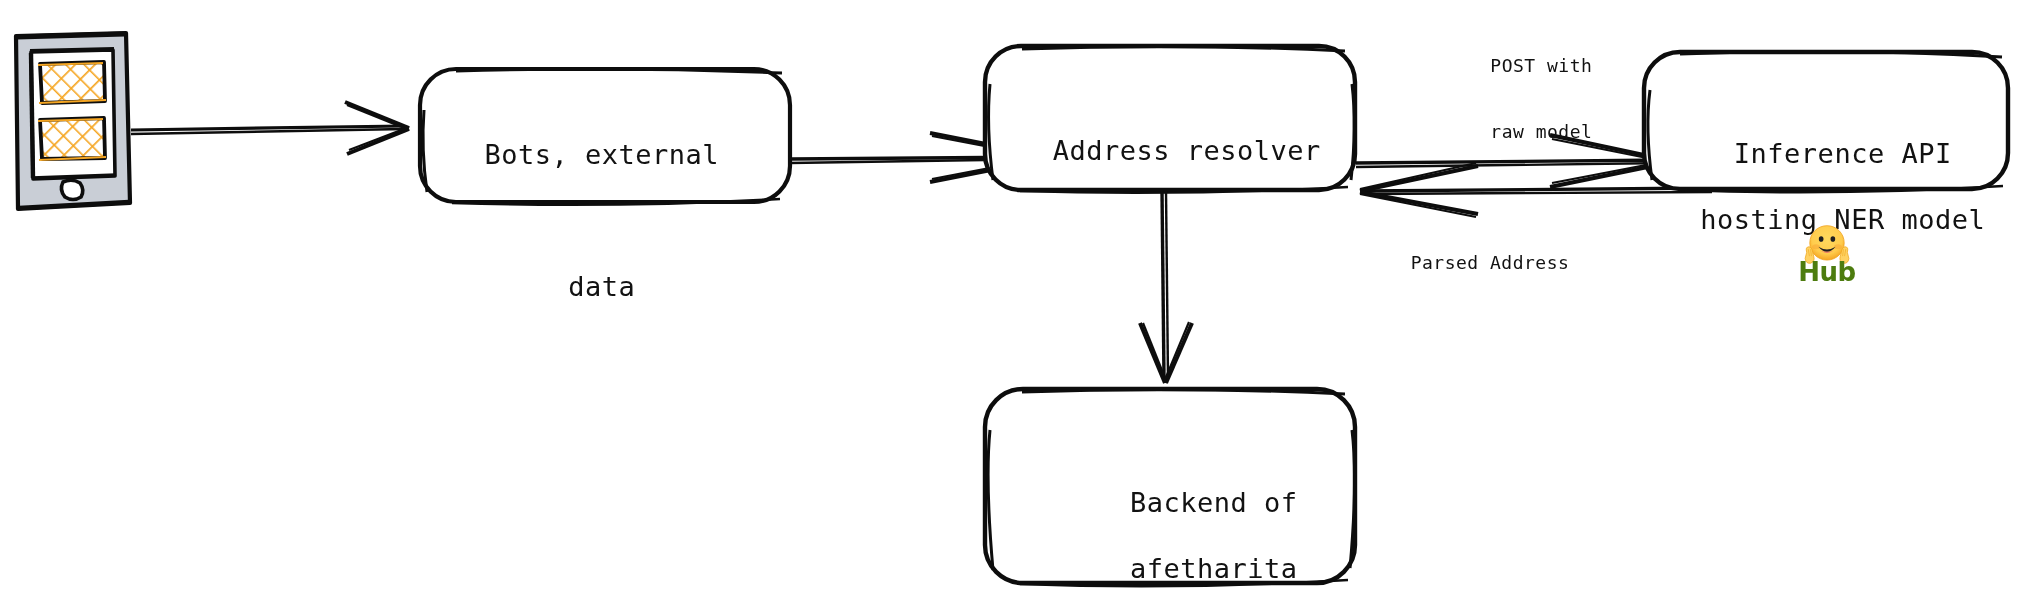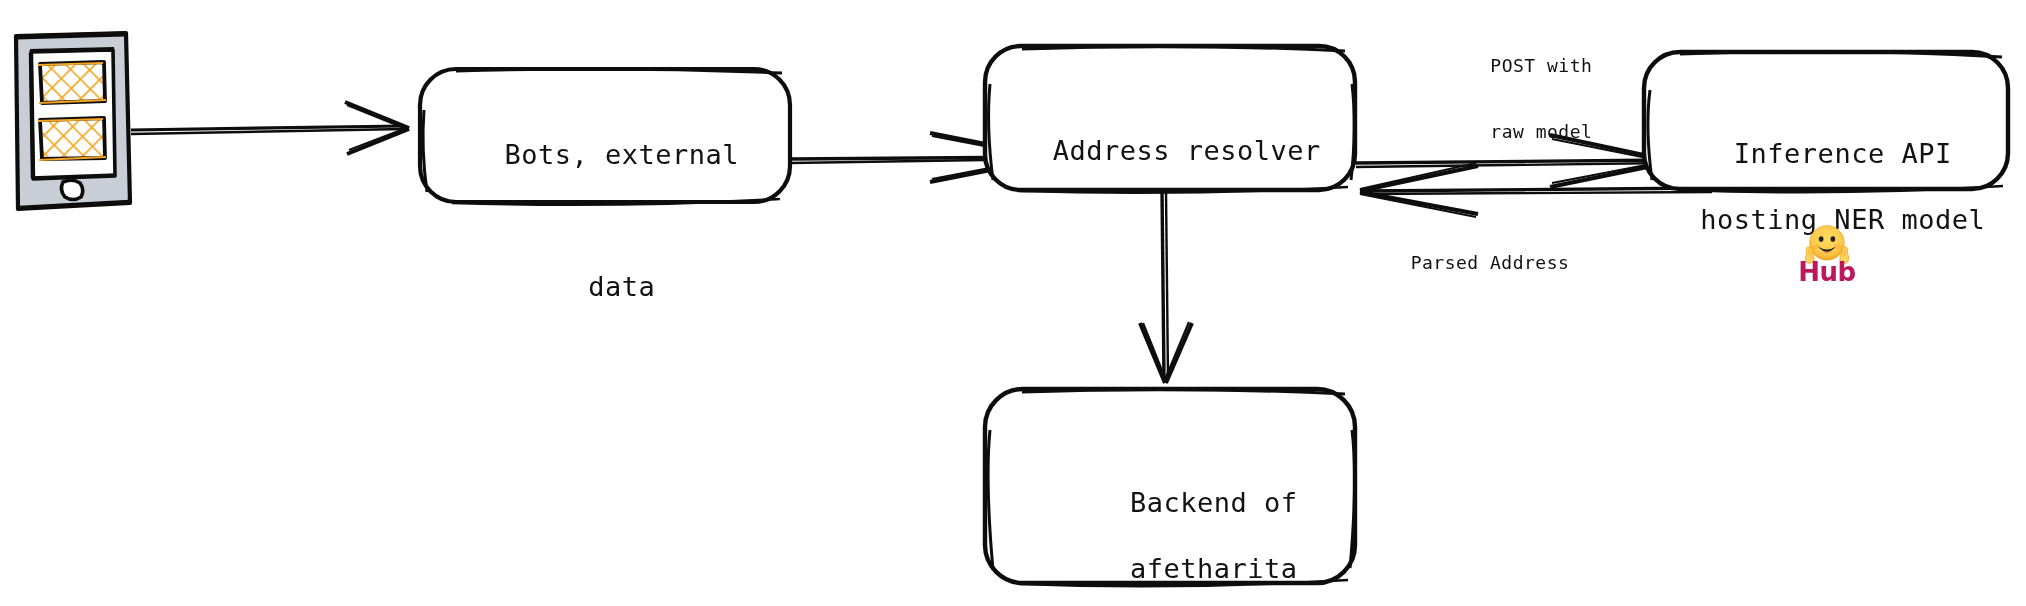--- a/index.html
+++ b/index.html
@@ -52,21 +52,21 @@
   }
   .hub-text {
     position: absolute;
     left: 0;
     top: 36px;
     width: 118px;
     text-align: center;
     font-family: "DejaVu Sans", "Liberation Sans", sans-serif;
     font-weight: bold;
     font-size: 26px;
-    color: #be185d;
+    color: #4d7c0f;
     letter-spacing: -0.5px;
   }
   .hub-emoji {
     position: absolute;
     left: 34px;
     top: 0px;
     width: 50px;
     height: 50px;
   }
 </style>
@@ -189,21 +189,21 @@
 
   <g>
     <rect x="985" y="389" width="370" height="194" rx="38" ry="38" fill="#ffffff" stroke="#0d0d0d" stroke-width="4.4"></rect>
     <path d="M1022 392 Q1180 386 1345 394" fill="none" stroke="#0d0d0d" stroke-width="3"></path>
     <path d="M990 430 Q985 480 993 570" fill="none" stroke="#0d0d0d" stroke-width="3"></path>
     <path d="M1020 584 Q1180 590 1348 580" fill="none" stroke="#0d0d0d" stroke-width="2.6"></path>
     <path d="M1352 430 Q1358 480 1350 568" fill="none" stroke="#0d0d0d" stroke-width="3"></path>
   </g>
 </svg>
 
-<div class="node-label" style="left:420px; top:105px; width:370px;">
+<div class="node-label" style="left:400px; top:105px; width:370px;">
   <span>Bots, external</span><br>
   <br>
   <span>data</span>
 </div>
 
 <div class="node-label" style="left:985px; top:101px; width:370px;">
   <span>Address resolver</span><br>
 </div>
 
 <div class="node-label" style="left:1644px; top:104px; width:364px;">

